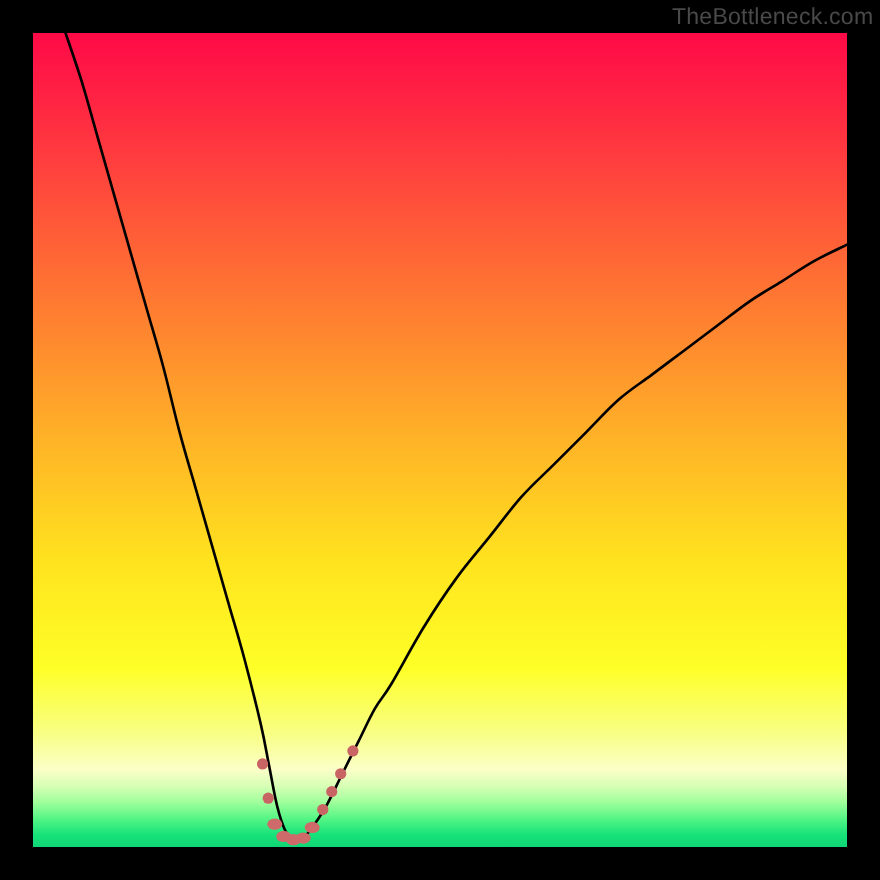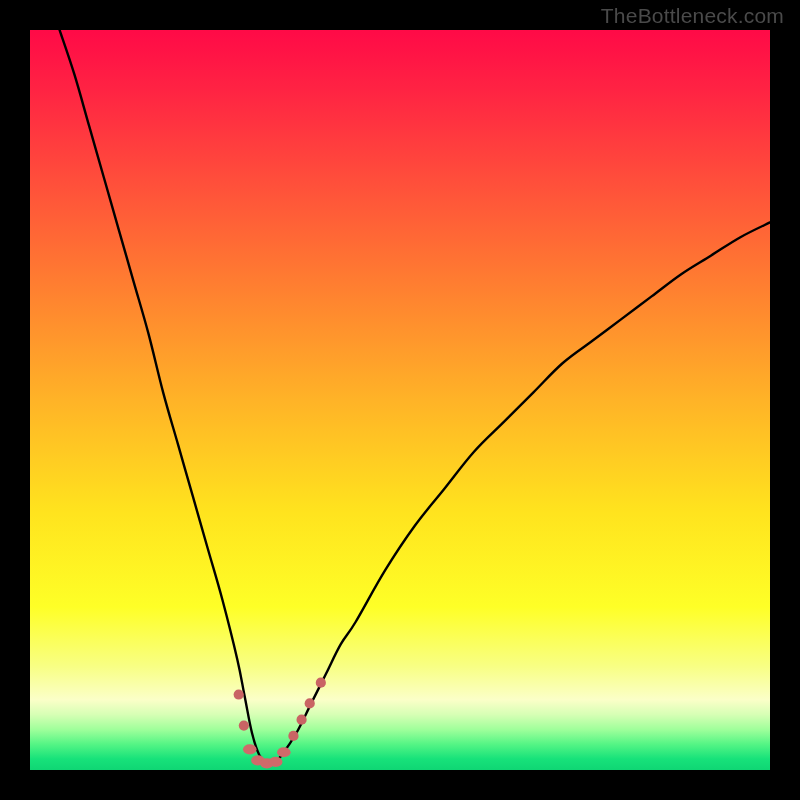--- a/index.html
+++ b/index.html
@@ -13,21 +13,21 @@
   }
   .frame {
     position: relative;
     width: 800px;
     height: 800px;
     background: #000;
   }
   .watermark {
     position: absolute;
     top: 4px;
-    right: 16px;
+    right: 6px;
     color: #4a4a4a;
     font-size: 21px;
     font-weight: 500;
     letter-spacing: 0.2px;
     z-index: 10;
   }
   svg.plot {
     position: absolute;
     top: 30px;
     left: 30px;

